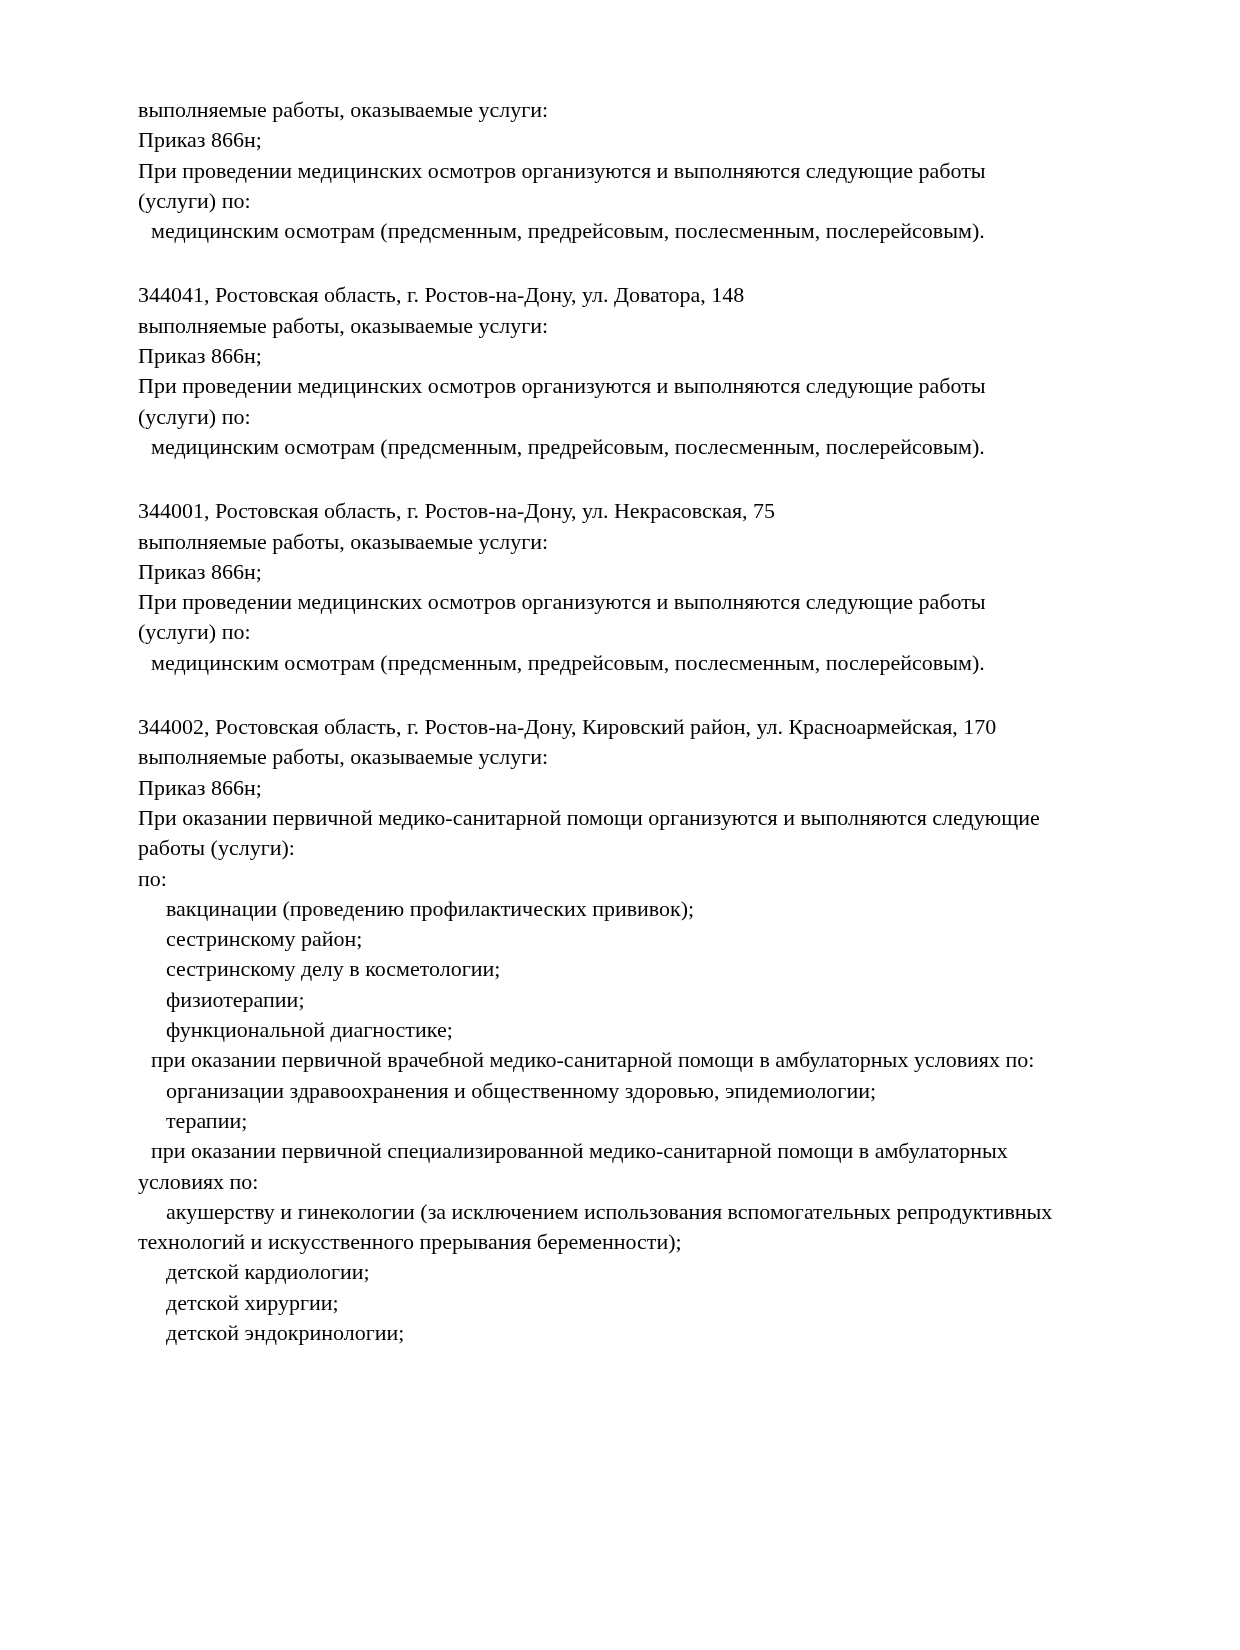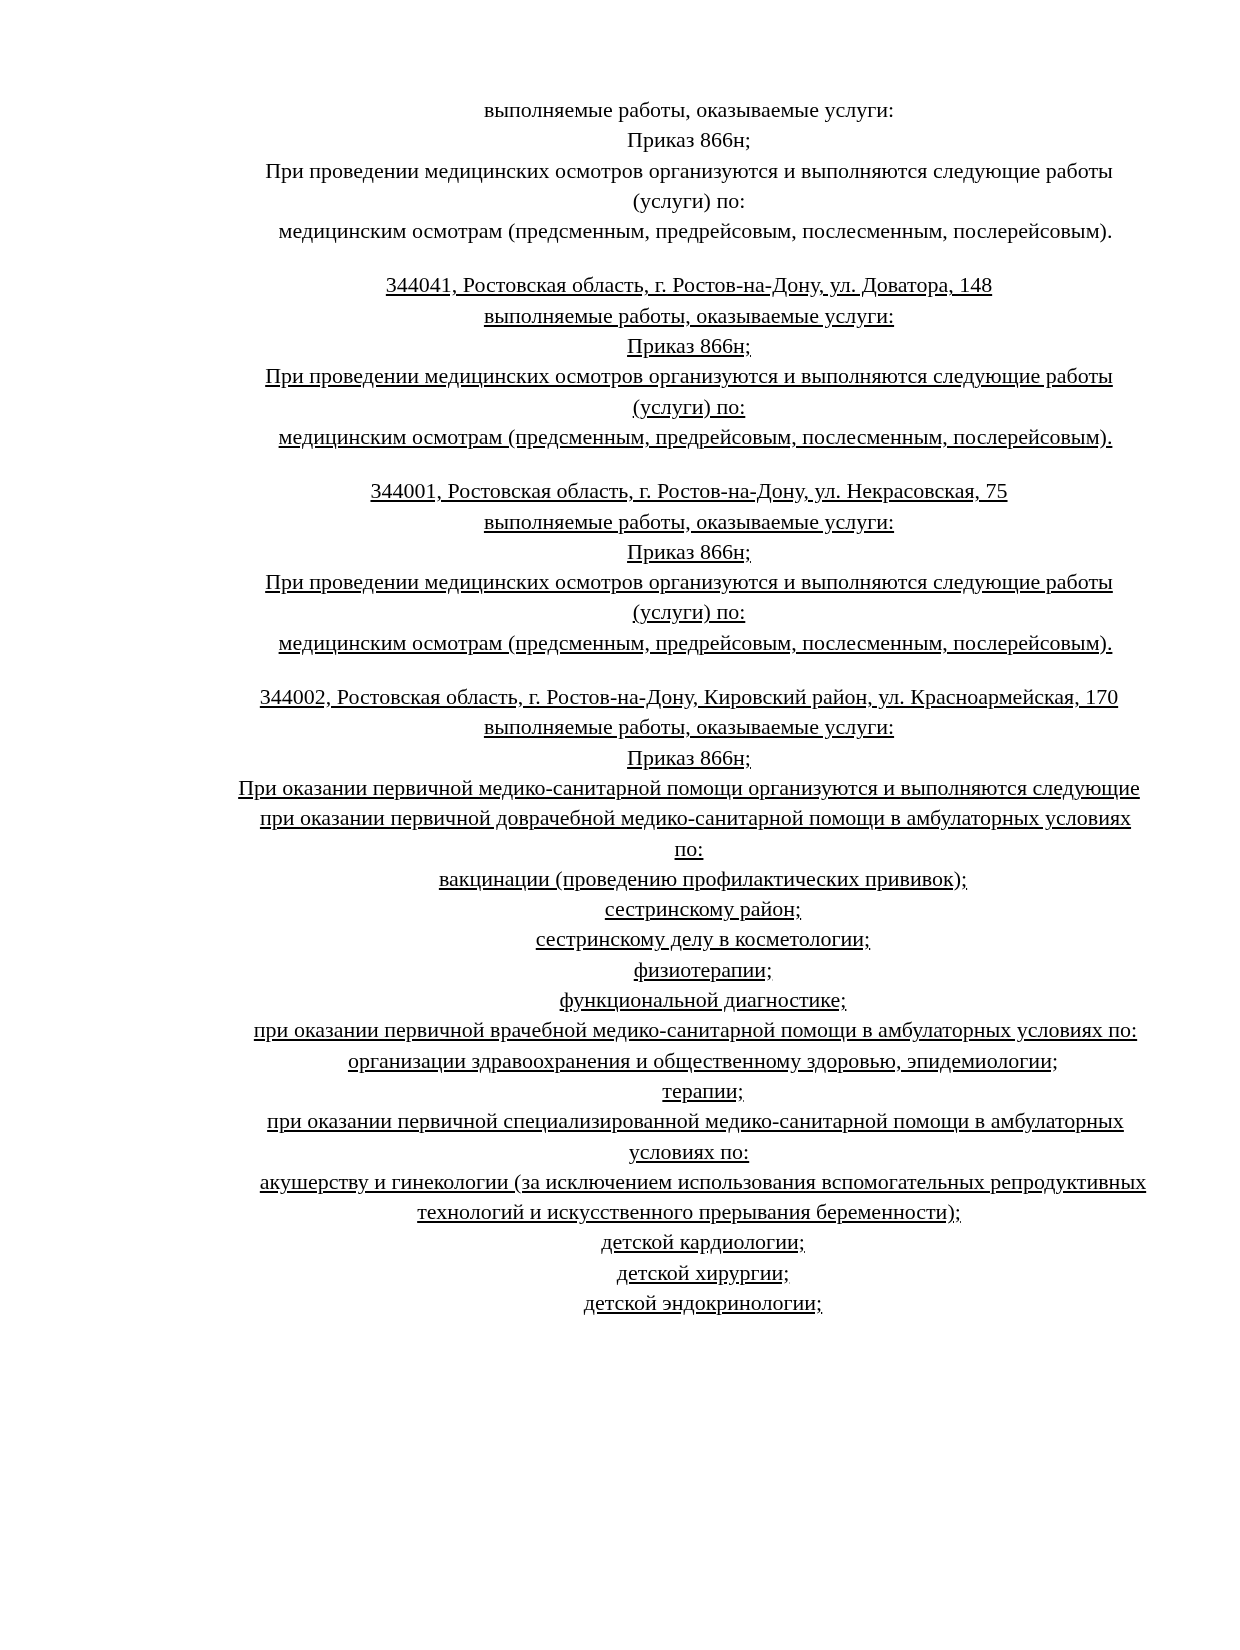--- a/index.html
+++ b/index.html
@@ -16,25 +16,23 @@
     color: #000000;
     overflow: hidden;
   }
   .page {
     position: relative;
     width: 1240px;
     height: 1650px;
     box-sizing: border-box;
     padding: 95px 0 0 138px;
     background: #ffffff;
-    text-align: center;
   }
   .doc-block + .doc-block {
-    margin-top: 24px; 
-    text-decoration: underline;
+    margin-top: 34px; 
   }
   .doc-line {
     white-space: pre;
     height: 30.3px;
   }
   .indent-0 { padding-left: 0; }
   .indent-1 { padding-left: 13px; }
   .indent-2 { padding-left: 28px; }
 </style>
 </head>
@@ -63,21 +61,21 @@
         <div class="doc-line indent-0">Приказ 866н;</div>
         <div class="doc-line indent-0">При проведении медицинских осмотров организуются и выполняются следующие работы</div>
         <div class="doc-line indent-0">(услуги) по:</div>
         <div class="doc-line indent-1">медицинским осмотрам (предсменным, предрейсовым, послесменным, послерейсовым).</div>
       </div>
       <div class="doc-block">
         <div class="doc-line indent-0">344002, Ростовская область, г. Ростов-на-Дону, Кировский район, ул. Красноармейская, 170</div>
         <div class="doc-line indent-0">выполняемые работы, оказываемые услуги:</div>
         <div class="doc-line indent-0">Приказ 866н;</div>
         <div class="doc-line indent-0">При оказании первичной медико-санитарной помощи организуются и выполняются следующие</div>
-        <div class="doc-line indent-1">при оказании первичной доврачебной медико-санитарной помощи в амбулаторных условиях</div>
+        <div class="doc-line indent-0">работы (услуги):</div>
         <div class="doc-line indent-0">по:</div>
         <div class="doc-line indent-2">вакцинации (проведению профилактических прививок);</div>
         <div class="doc-line indent-2">сестринскому район;</div>
         <div class="doc-line indent-2">сестринскому делу в косметологии;</div>
         <div class="doc-line indent-2">физиотерапии;</div>
         <div class="doc-line indent-2">функциональной диагностике;</div>
         <div class="doc-line indent-1">при оказании первичной врачебной медико-санитарной помощи в амбулаторных условиях по:</div>
         <div class="doc-line indent-2">организации здравоохранения и общественному здоровью, эпидемиологии;</div>
         <div class="doc-line indent-2">терапии;</div>
         <div class="doc-line indent-1">при оказании первичной специализированной медико-санитарной помощи в амбулаторных</div>

